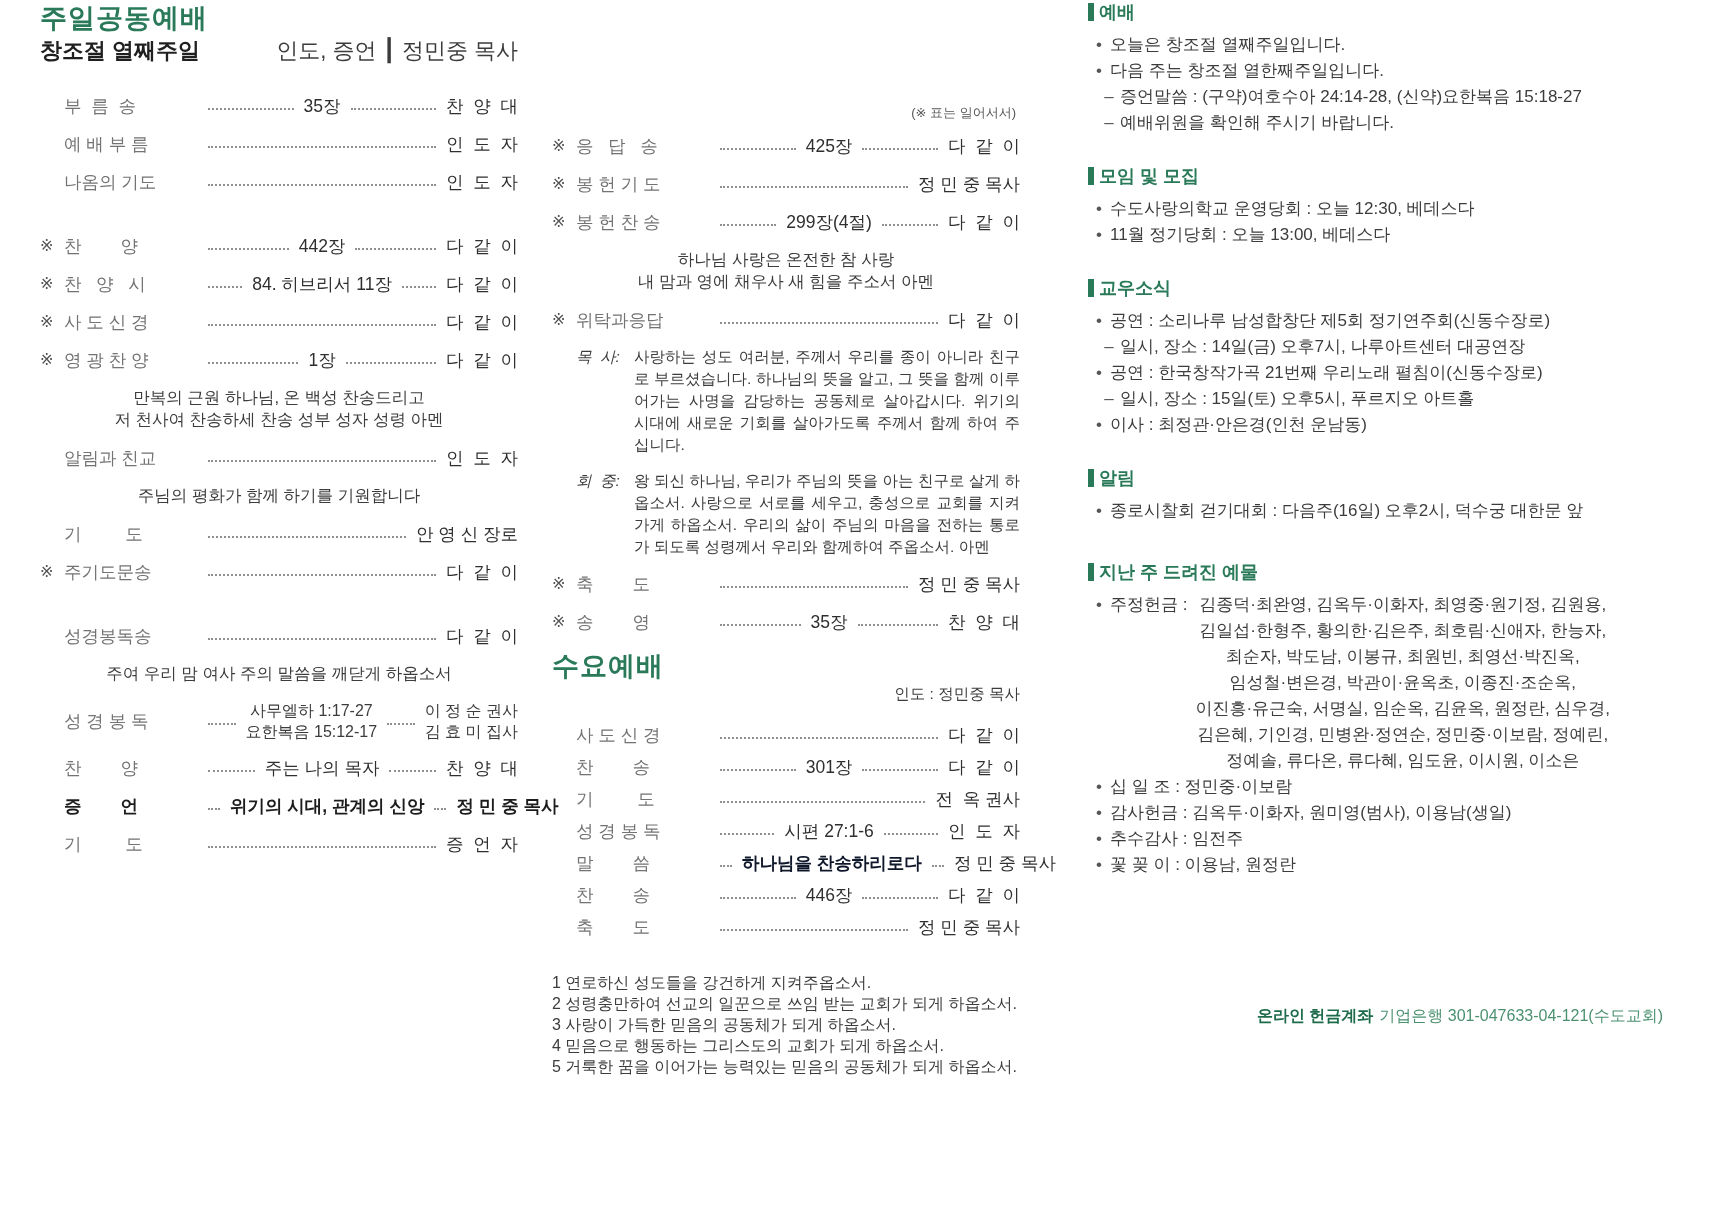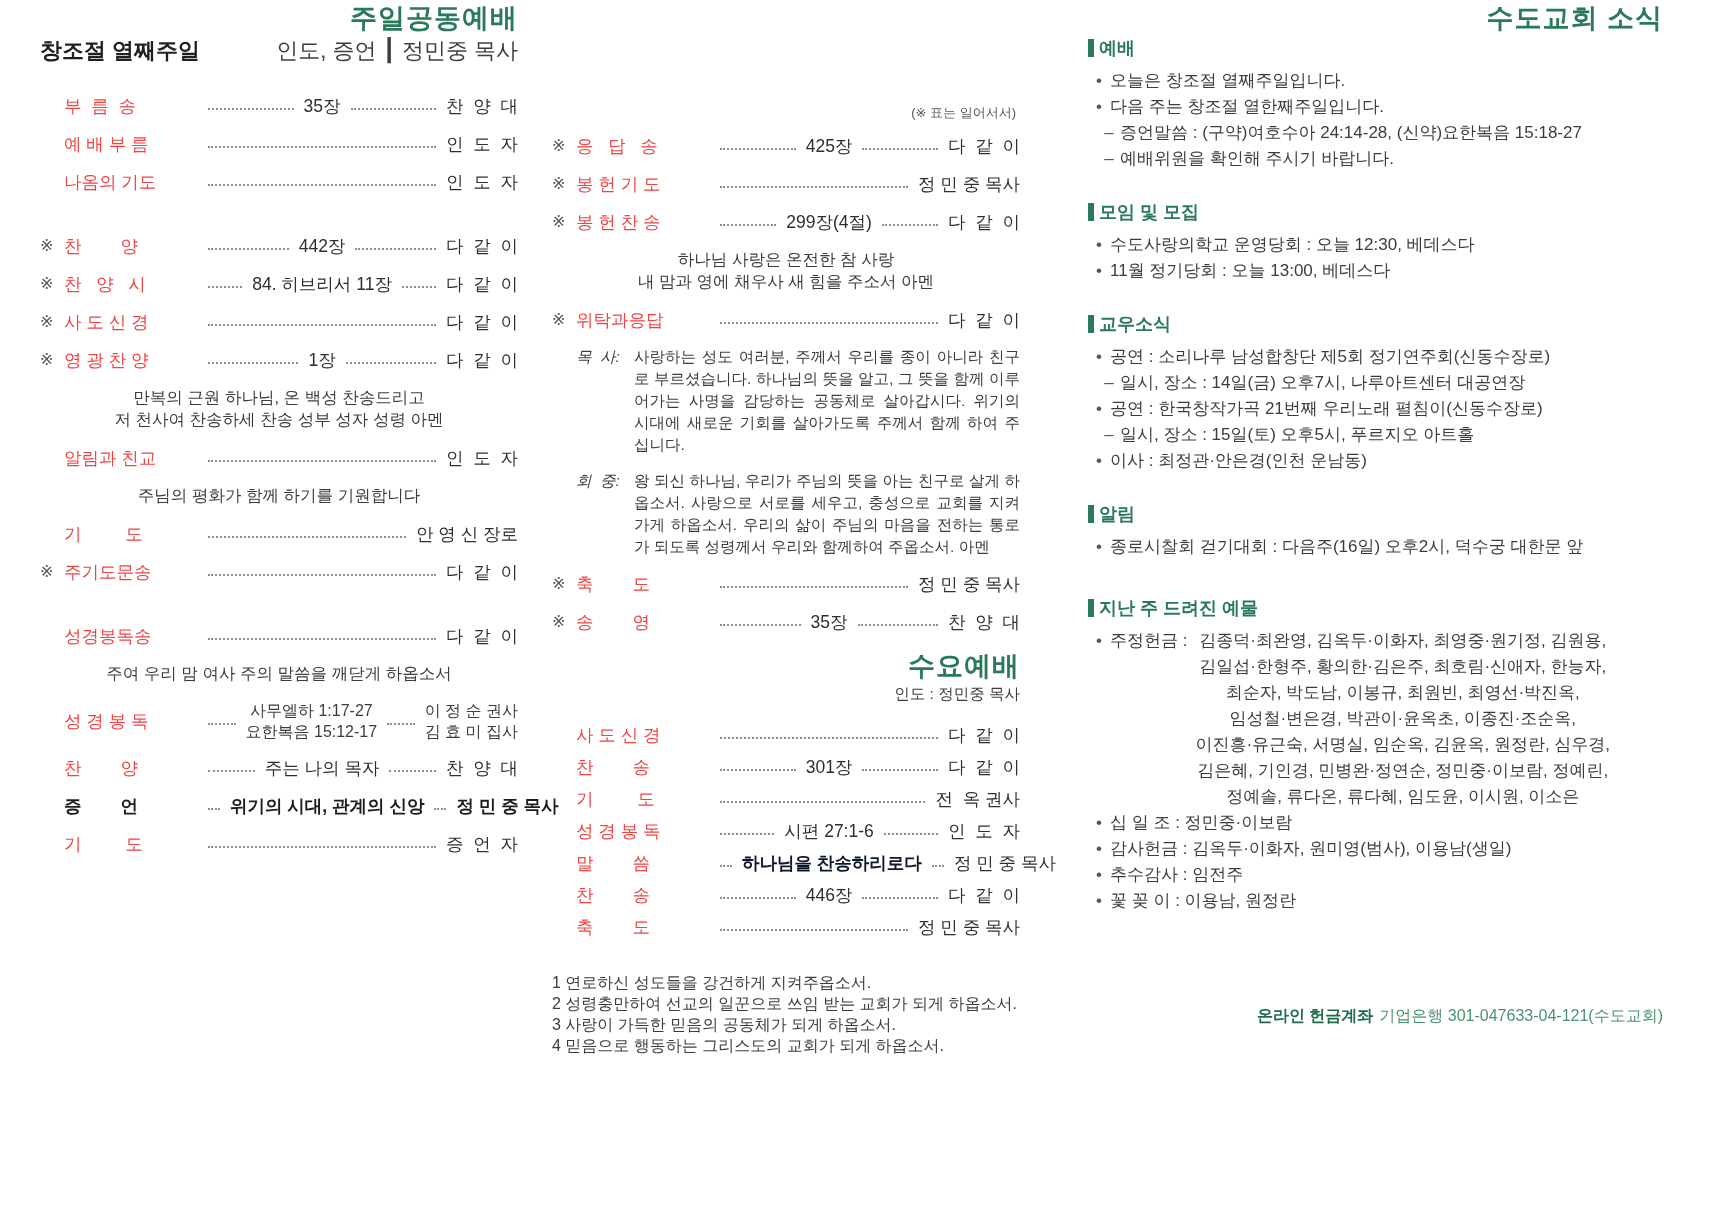--- a/index.html
+++ b/index.html
@@ -3,29 +3,29 @@
 <meta charset="utf-8">
 <style>
   html,body{margin:0;padding:0;background:#e8e8e8;}
   .page{position:relative;width:1720px;height:1214px;background:#ffffff;overflow:hidden;
         font-family:"Liberation Sans","DejaVu Sans",sans-serif;color:#3c3c3c;}
   .col{position:absolute;top:0;}
   .col-left{left:40px;width:478px;}
   .col-mid{left:552px;width:468px;}
   .col-right{left:1088px;width:575px;}
 
-  h1.sec-title{font-size:27px;font-weight:bold;color:#2a7a5a;text-align:right;margin:0;letter-spacing:1px;}
+  h1.sec-title{font-size:27px;font-weight:bold;color:#2a7a5a;text-align:left;margin:0;letter-spacing:1px;}
   .lt-title{margin-top:112px;margin-bottom:44px;}
   .subtitle{display:flex;justify-content:space-between;align-items:baseline;font-size:22px;margin-bottom:28px;}
   .subtitle .season{font-weight:bold;color:#1f1f1f;}
   .subtitle .leader{color:#3c3c3c;}
 
   .row{display:flex;align-items:center;font-size:17.5px;line-height:24px;margin-bottom:14px;}
   .row .star{flex:0 0 24px;color:#555;font-size:16px;}
-  .row .lbl{flex:0 0 auto;min-width:134px;white-space:pre;color:#ef4444;}
+  .row .lbl{flex:0 0 auto;min-width:134px;white-space:pre;color:#737373;}
   .row .c{flex:0 0 auto;white-space:nowrap;color:#2f2f2f;}
   .row .r{flex:0 0 auto;white-space:pre;color:#2f2f2f;}
   .lead{flex:1 1 12px;border-top:2px dotted #8f8f8f;margin:0 10px;position:relative;top:3px;min-width:12px;}
   .row.bold .lbl,.row.bold .c,.row.bold .r{font-weight:bold;color:#1c1c1c;}
   .c.bold{font-weight:bold;color:#0f172a;}
   .note{text-align:center;font-size:16.5px;line-height:22px;color:#3c3c3c;margin:2px 0 16px 0;}
   .gap-lg{height:26px;}
 
   .two{align-items:center;}
   .two .stack{display:flex;flex-direction:column;font-size:16px;line-height:21px;white-space:pre;}
@@ -317,25 +317,25 @@
         <span class="lbl">축        도</span>
         <span class="lead"></span>
         <span class="r">정 민 중 목사</span>
       </div>
 
     <div class="prayers">
       <div>1 연로하신 성도들을 강건하게 지켜주옵소서.</div>
       <div>2 성령충만하여 선교의 일꾼으로 쓰임 받는 교회가 되게 하옵소서.</div>
       <div>3 사랑이 가득한 믿음의 공동체가 되게 하옵소서.</div>
       <div>4 믿음으로 행동하는 그리스도의 교회가 되게 하옵소서.</div>
+      <div>5 거룩한 꿈을 이어가는 능력있는 믿음의 공동체가 되게 하옵소서.</div>
     </div>
   </div>
 
   <div class="col col-right">
-    <h1 class="sec-title rt-title">수도교회 소식</h1>
 
     <div class="sec">
       <div class="sec-head">예배</div>
       <div class="it">
           <span class="m">•</span>
           <span class="t">오늘은 창조절 열째주일입니다.</span>
         </div>
       <div class="it">
           <span class="m">•</span>
           <span class="t">다음 주는 창조절 열한째주일입니다.</span>

